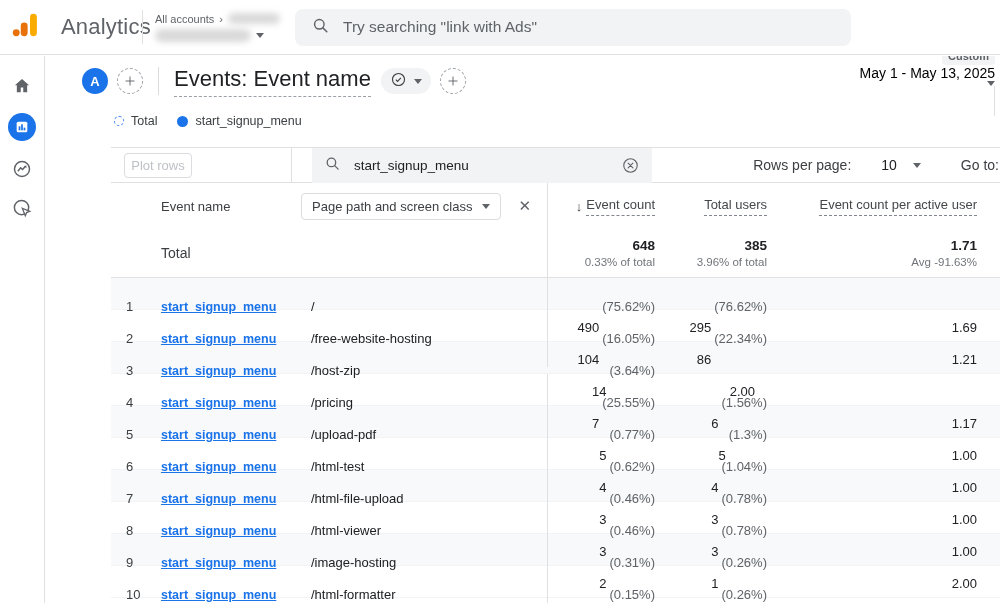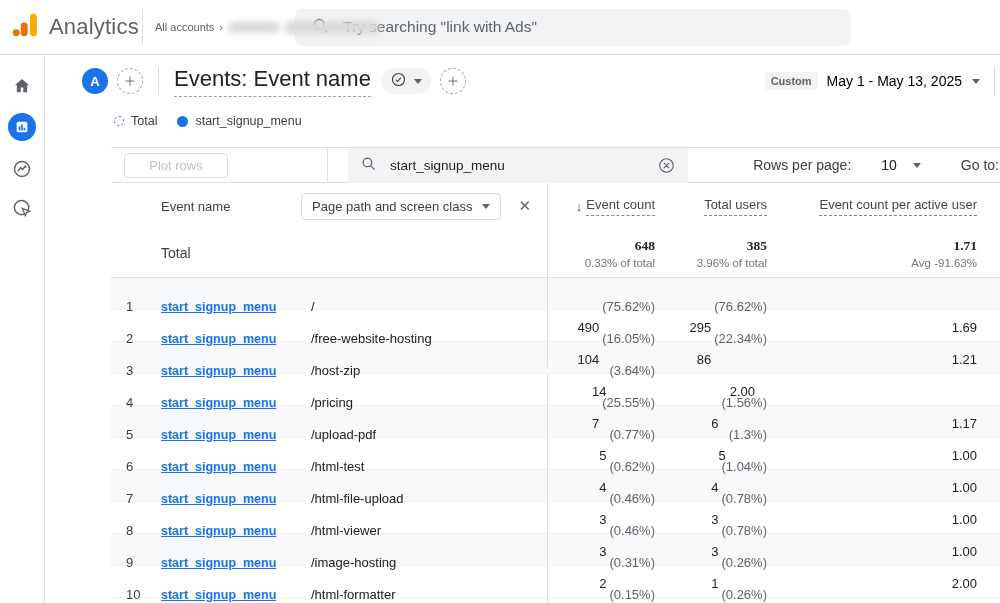--- a/index.html
+++ b/index.html
@@ -4,24 +4,24 @@
 <style>
   * { margin:0; padding:0; box-sizing:border-box; }
   html,body { background:#fff; }
   body { font-family:"Liberation Sans", sans-serif; color:#202124; }
   .screen { position:relative; width:1000px; height:603px; background:#fff; overflow:hidden; }
 
   
   .topbar { position:absolute; top:0; left:0; right:0; height:55px; background:#fff;
             border-bottom:1px solid #e0e0e0; display:flex; align-items:center; }
   .brand { display:flex; align-items:center; width:142px; padding-left:10px; flex:none; }
-  .brand-name { font-size:22px; color:#5f6368; margin-left:9px; letter-spacing:.2px; }
+  .brand-name { font-size:22px; color:#5f6368; margin-left:21px; letter-spacing:.2px; }
   .vdiv { width:1px; background:#e0e0e0; flex:none; }
   .vdiv.h34 { height:34px; }
-  .account { margin-left:12px; width:132px; display:flex; flex-direction:row; gap:4px; flex:none; }
+  .account { margin-left:12px; width:132px; display:flex; flex-direction:column; gap:4px; flex:none; }
   .acct-line { display:flex; align-items:center; gap:5px; }
   .acct-label { font-size:11px; color:#5f6368; white-space:nowrap; }
   .acct-sep { font-size:11px; color:#5f6368; }
   .blurchip { background:#d9d9d9; border-radius:7px; filter:blur(3px); }
   .blur1 { width:52px; height:11px; }
   .blur2 { width:96px; height:13px; }
   .caret { width:0; height:0; border-left:4px solid transparent; border-right:4px solid transparent;
            border-top:5px solid #5f6368; flex:none; }
   .gsearch { margin-left:8px; width:556px; height:37px; background:#f1f3f4; border-radius:8px;
              display:flex; align-items:center; padding:0 16px; flex:none; }
@@ -42,38 +42,38 @@
 
   .report-header { height:50px; display:flex; align-items:center; padding-left:36px; }
   .avatar { width:26px; height:26px; border-radius:50%; background:#1a73e8; color:#fff;
             font-size:13px; font-weight:bold; display:flex; align-items:center; justify-content:center; flex:none; }
   .plus-dashed { width:26px; height:26px; border-radius:50%; border:1px dashed #9aa0a6;
                  display:flex; align-items:center; justify-content:center; margin-left:9px; flex:none; }
   .hdr-div { width:1px; height:28px; background:#dadce0; margin:0 15px; flex:none; }
   .report-title { font-size:22px; color:#202124; border-bottom:1.5px dashed #9aa0a6; padding-bottom:4px; white-space:nowrap; }
   .check-pill { margin-left:10px; height:26px; background:#f1f3f4; border-radius:14px;
                 display:flex; align-items:center; gap:7px; padding:0 9px; flex:none; }
-  .date-area { margin-left:auto; display:flex; align-items:center; padding-right:5px; }
+  .date-area { margin-left:auto; display:flex; align-items:flex-end; padding-right:5px;flex-direction:column; }
   .preset-chip { background:#f1f3f4; border-radius:4px; font-size:11px; font-weight:bold;
                  color:#5f6368; padding:3px 6px; }
   .date-range { font-size:14px; color:#000000; margin-left:9px; white-space:nowrap; }
   .date-area .caret { margin-left:10px; }
   .date-div { width:1px; height:30px; background:#e0e0e0; margin-left:14px; }
 
   .legend { height:30px; display:flex; align-items:center; gap:20px; padding-left:68px;
             font-size:12.5px; color:#3c4043; }
   .legend-item { display:flex; align-items:center; gap:7px; }
   .legend-ring { width:10px; height:10px; border:1.5px dashed #4285f4; border-radius:50%; }
   .legend-dot { width:11px; height:11px; background:#1a73e8; border-radius:50%; }
 
   
   .table-wrap { margin-left:65px; width:890px; margin-top:11px; }
   .toolbar { height:36px; border-top:1px solid #e0e0e0; border-bottom:1px solid #e0e0e0;
              display:flex; align-items:center; }
-  .plot-btn { margin-left:13px; width:104px; height:25px; border:1px solid #dadce0; border-radius:4px;
+  .plot-btn { margin-left:13px; width:68px; height:25px; border:1px solid #dadce0; border-radius:4px;
               background:#fff; color:#bdc1c6; font-size:13px; display:flex; align-items:center;
               justify-content:center; flex:none; }
   .tb-div { width:1px; height:35px; background:#e0e0e0; margin-left:99px; flex:none; }
   .tsearch { width:340px; height:35px; background:#f1f3f4; display:flex; align-items:center;
              padding:0 12px; margin-left:20px; flex:none; }
   .tsearch input { border:none; outline:none; background:transparent; font-family:inherit;
                    font-size:13.5px; color:#202124; margin-left:13px; flex:1; }
   .clear-btn { display:flex; align-items:center; cursor:pointer; }
   .pager { margin-left:auto; display:flex; align-items:center; font-size:14px; color:#3c4043; padding-right:2px; }
   .rpp-value { margin-left:30px; color:#202124; }
@@ -93,21 +93,21 @@
            display:flex; align-items:center; justify-content:flex-end; }
   .mhead .uline { border-bottom:1px dashed #80868b; padding-bottom:3px; white-space:nowrap; }
   .mh1 { padding-right:12px; } .mh2 { padding-right:12px; } .mh3 { padding-right:24px; }
   .sort-arrow { margin-right:4px; color:#3c4043; }
 
   .total-row { height:49px; border-bottom:1px solid #e0e0e0; }
   .total-label { padding-left:10px; font-size:14px; color:#3c4043; display:flex; align-items:center; height:100%; }
   .tot-cell { display:flex; flex-direction:column; align-items:flex-end; justify-content:center;
               gap:3px; height:100%; padding-right:12px; }
   .tot-cell.last { padding-right:24px; }
-  .tot-main { font-size:13.5px; font-weight:bold; color:#202124;font-family:Liberation Serif, serif; }
+  .tot-main { font-size:13.5px; font-weight:bold; color:#202124; }
   .tot-sub { font-size:11.5px; color:#70757a; }
 
   .trow { height:32px; align-items:center; font-size:13px; border-bottom:1px solid #f1f3f4; }
   .tbody .trow:nth-child(odd) { background:#f8f9fa; }
   .c.idx { padding-left:15px; color:#3c4043; }
   .c.ev { padding-left:10px; }
   .evlink { color:#1a73e8; font-weight:bold; font-size:12.5px; text-decoration:underline; cursor:pointer; }
   .c.path { padding-left:10px; color:#202124; }
   .c.m { text-align:right; padding-right:12px; height:100%; display:flex; align-items:center; justify-content:flex-end; }
   .c.m.m3 { padding-right:24px; }

